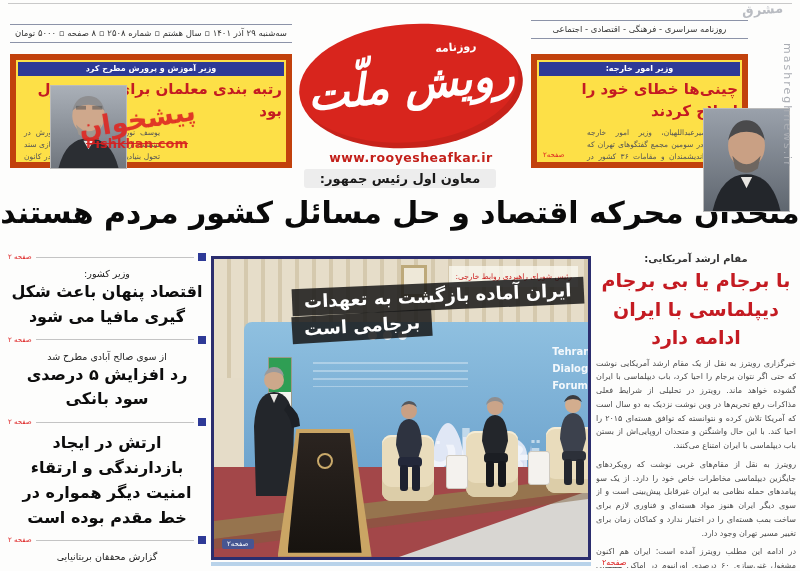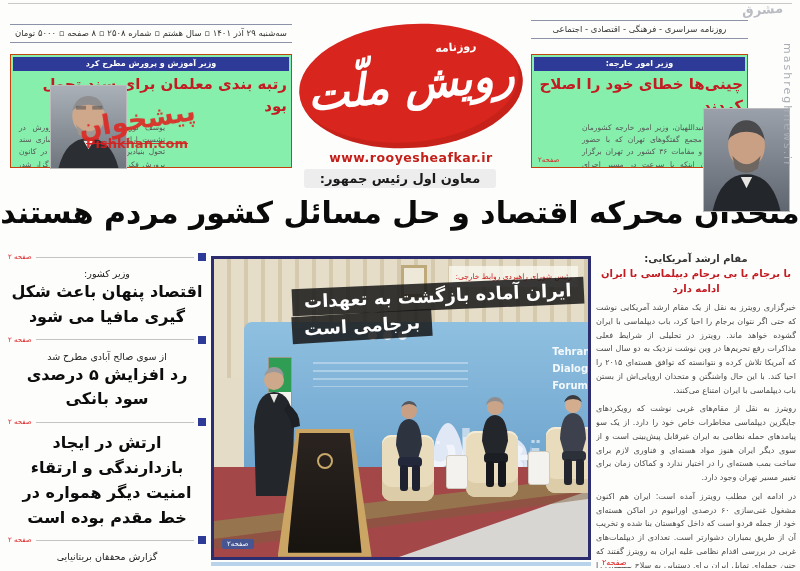--- a/index.html
+++ b/index.html
@@ -51,21 +51,21 @@
     left:299px; top:150px; width:224px; text-align:center; color:#c3201a;
     font-weight:bold; font-size:12.5px; letter-spacing:.5px; direction:ltr;
   }
 
   .head-meta { font-size:8.5px; color:#333; text-align:center;
     border-top:1px solid #8c93a8; border-bottom:1px solid #8c93a8; padding:3px 0 4px; }
   .meta-right { left:531px; top:20px; width:217px; }
   .meta-left  { left:10px;  top:24px; width:282px; }
 
   
-  .tbox { border:1px solid #c2410c; background:#86efac; overflow:hidden; z-index:3; }
+  .tbox { border:6px solid #c2410c; background:#fde047; overflow:hidden; z-index:3; }
   .tbox-right { left:531px; top:54px; width:217px; height:114px; }
   .tbox-left  { left:10px;  top:54px; width:282px; height:114px; }
   .tbox .bar {
     margin:2px; background:#2e3a97; color:#fff; font-size:8px;
     text-align:center; padding:2px 0 3px; font-weight:bold;
   }
   .tbox h2 {
     color:#c41b22; font-size:15px; font-weight:bold; text-align:right;
     line-height:1.45; margin:3px 4px 4px;
   }
@@ -97,21 +97,21 @@
   .divider .sq { width:8px; height:8px; background:#2e3a97; flex:0 0 auto; }
   .divider .ln { flex:1; height:1px; background:#c4c4c4; }
   .divider .pg { font-size:7px; color:#d22; white-space:nowrap; }
   .teaser .kick { font-size:9.5px; color:#222; text-align:center; margin:7px 0 1px; }
   .teaser h3 { font-size:16px; font-weight:bold; color:#0d0d0d; text-align:center;
     line-height:1.55; margin:1px 0 6px; }
 
   
   .rcol { left:596px; top:252px; width:200px; height:316px; overflow:hidden; }
   .rcol .kick { font-size:10px; font-weight:bold; color:#333; text-align:center; margin:1px 0 2px; }
-  .rcol h3 { font-size:10px; font-weight:bold; color:#c41b22; text-align:center;
+  .rcol h3 { font-size:19px; font-weight:bold; color:#c41b22; text-align:center;
     line-height:1.5; margin:0 0 5px; }
   .rcol p { font-size:8px; color:#4a4a4a; text-align:justify; line-height:1.72; margin:0 0 5px; }
   .rcol .pg { position:absolute; bottom:1px; left:2px; font-size:8px; color:#d22; background:#fdfdfc; padding:0 4px; }
 
   
   .photo-frame {
     left:211px; top:256px; width:380px; height:304px;
     border:3px solid #2b2d6e; background:#fff; z-index:3;
   }
   .photo-underline { left:211px; top:562px; width:380px; height:4px; background:#b9d3ea; }

